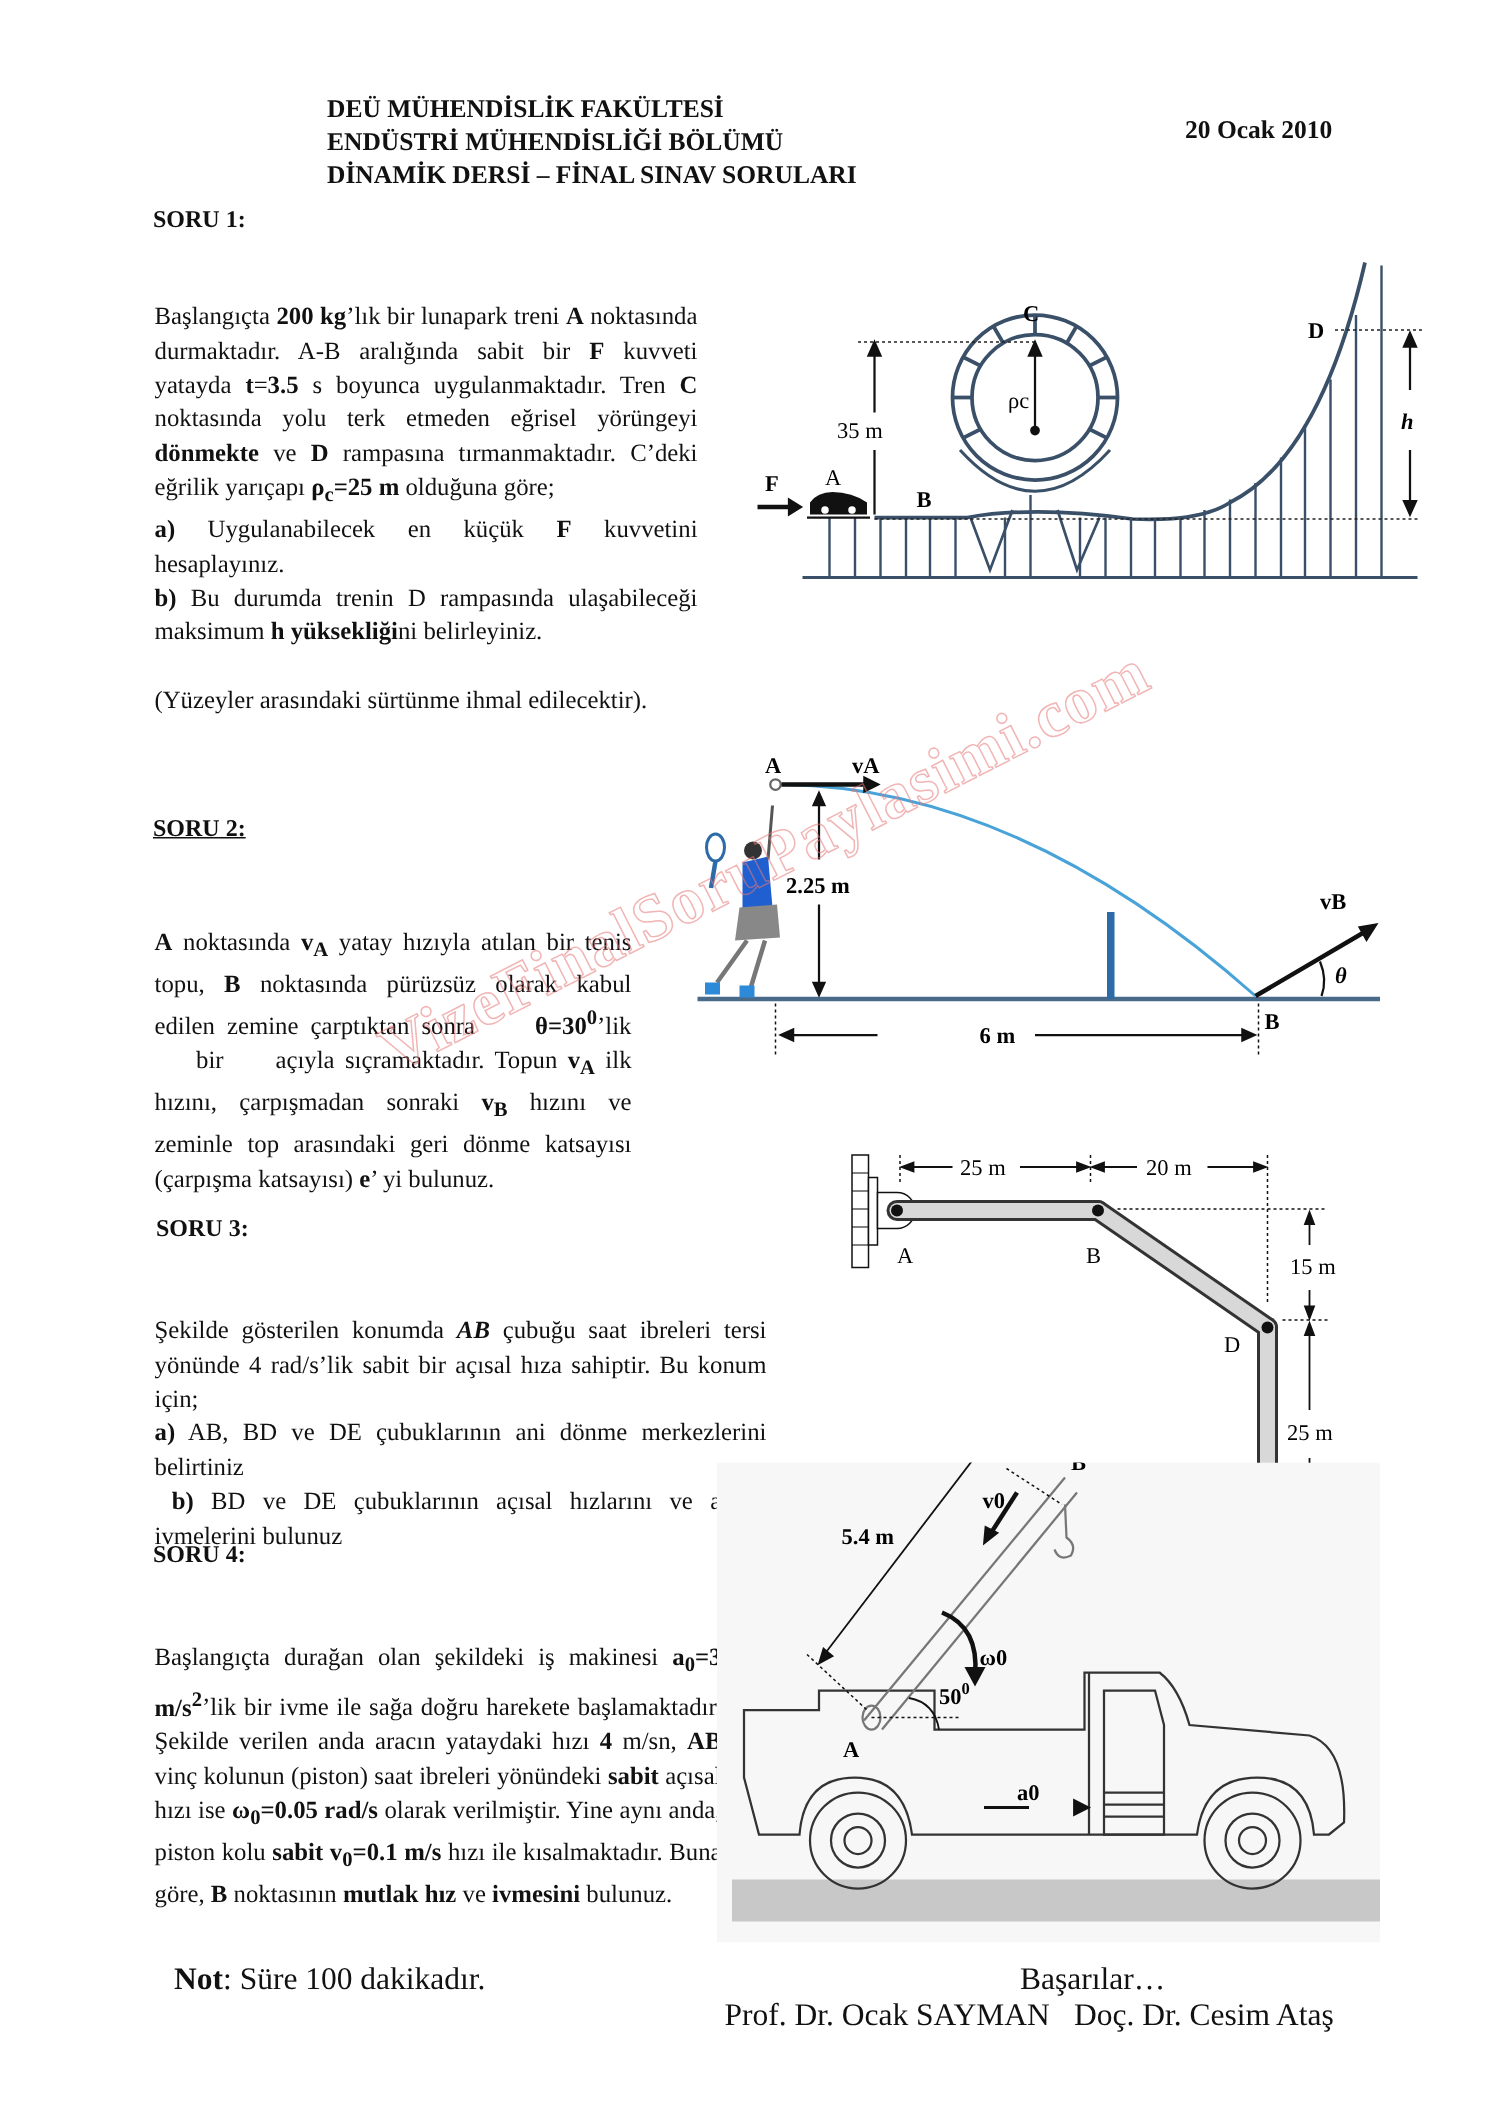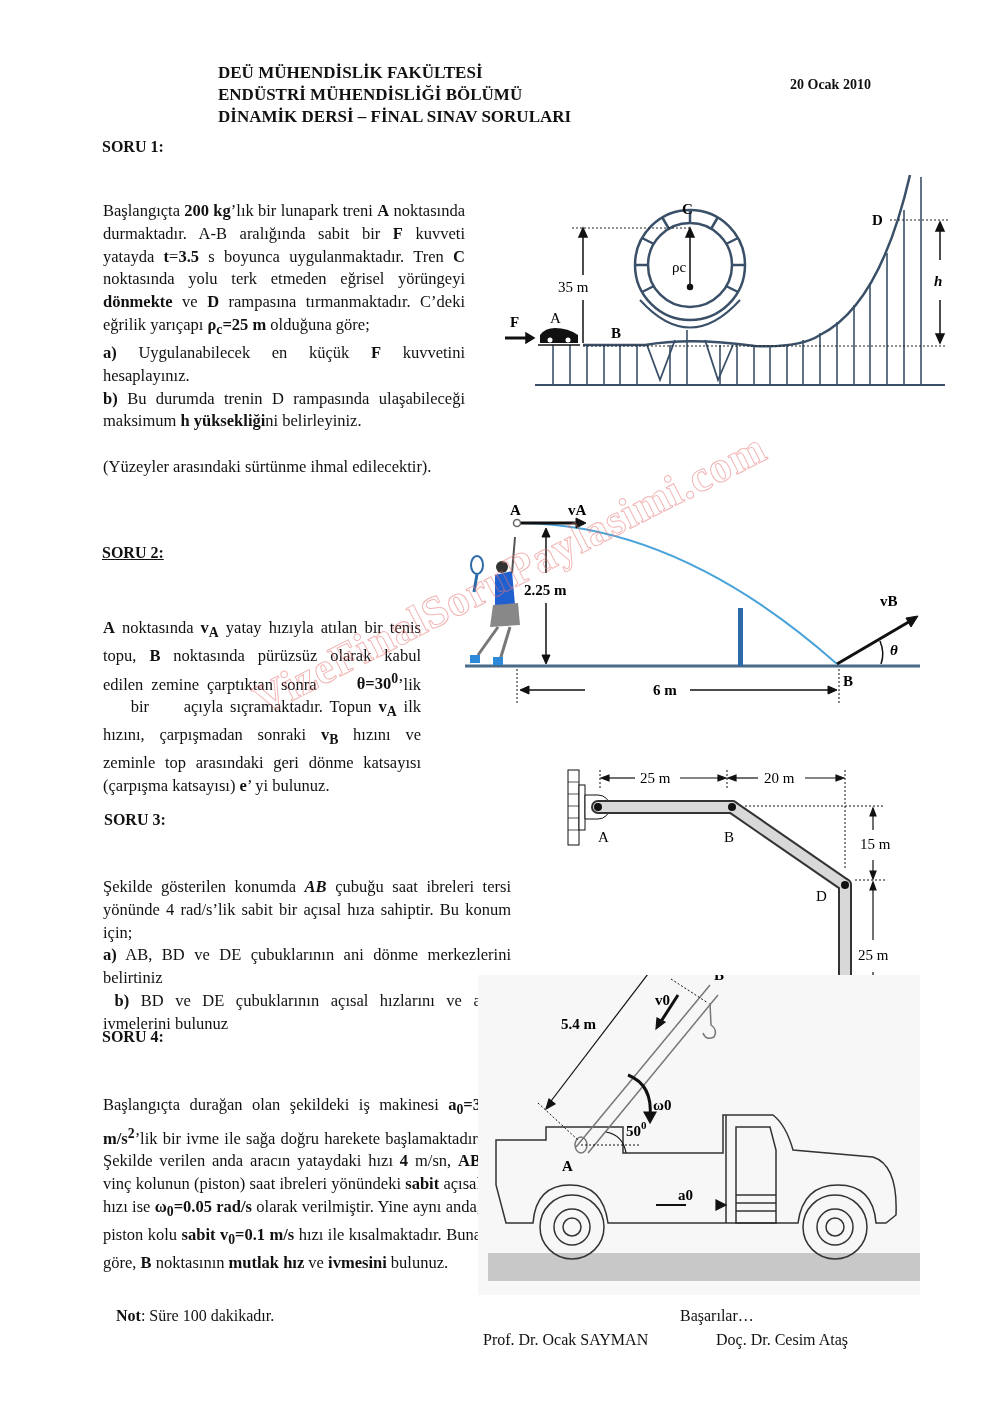--- a/index.html
+++ b/index.html
@@ -1,28 +1,28 @@
 <!DOCTYPE html>
 <html><head>
 <meta charset="utf-8">
 <style>
   html,body{margin:0;padding:0;background:#fff;}
   body{width:992px;height:1403px;position:relative;overflow:hidden;font-family:"Liberation Serif","DejaVu Serif",serif;color:#111;}
   .abs{position:absolute;}
   .hdr{left:218px;width:540px;font-weight:bold;font-size:17px;line-height:21px;}
   .hdr .u{}
-  .date{left:790px;top:77px;font-weight:bold;font-size:14px;}
+  .date{left:790px;top:77px;font-weight:bold;font-size:17px;}
   .qtitle{font-weight:bold;font-size:16px;}
   .para{font-size:16.5px;line-height:22.8px;text-align:justify;margin-top:36px;}
   .para b{font-weight:bold;}
   .fig{position:absolute;}
   .lbl{font-family:"Liberation Serif",serif;font-size:15px;}
   .lblb{font-family:"Liberation Serif",serif;font-size:15px;font-weight:bold;}
   .wm{position:absolute;left:245px;top:680px;transform:rotate(-27deg);transform-origin:left top;font-family:"Liberation Serif",serif;font-weight:bold;font-size:44px;color:transparent;-webkit-text-stroke:1px rgba(230,120,120,0.55);letter-spacing:1px;white-space:nowrap;pointer-events:none;}
-  .foot{font-size:16px;text-align:center;}
+  .foot{font-size:21px;text-align:center;}
 </style>
 </head>
 <body>
 
 <div class="abs hdr" style="top:62px;">DEÜ MÜHENDİSLİK FAKÜLTESİ</div>
 <div class="abs hdr" style="top:84px;">ENDÜSTRİ MÜHENDİSLİĞİ BÖLÜMÜ</div>
 <div class="abs hdr" style="top:106px;"><span class="u">DİNAMİK DERSİ – FİNAL SINAV SORULARI</span></div>
 <div class="abs date">20 Ocak 2010</div>
 
 <div class="abs qtitle" style="left:102px;top:138px;">SORU 1:</div>

